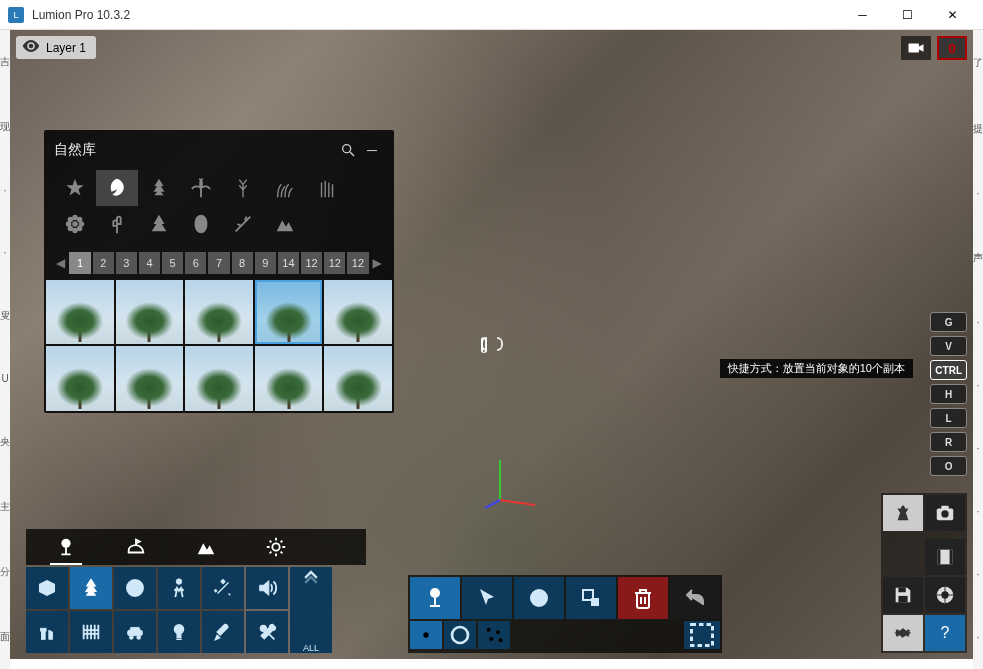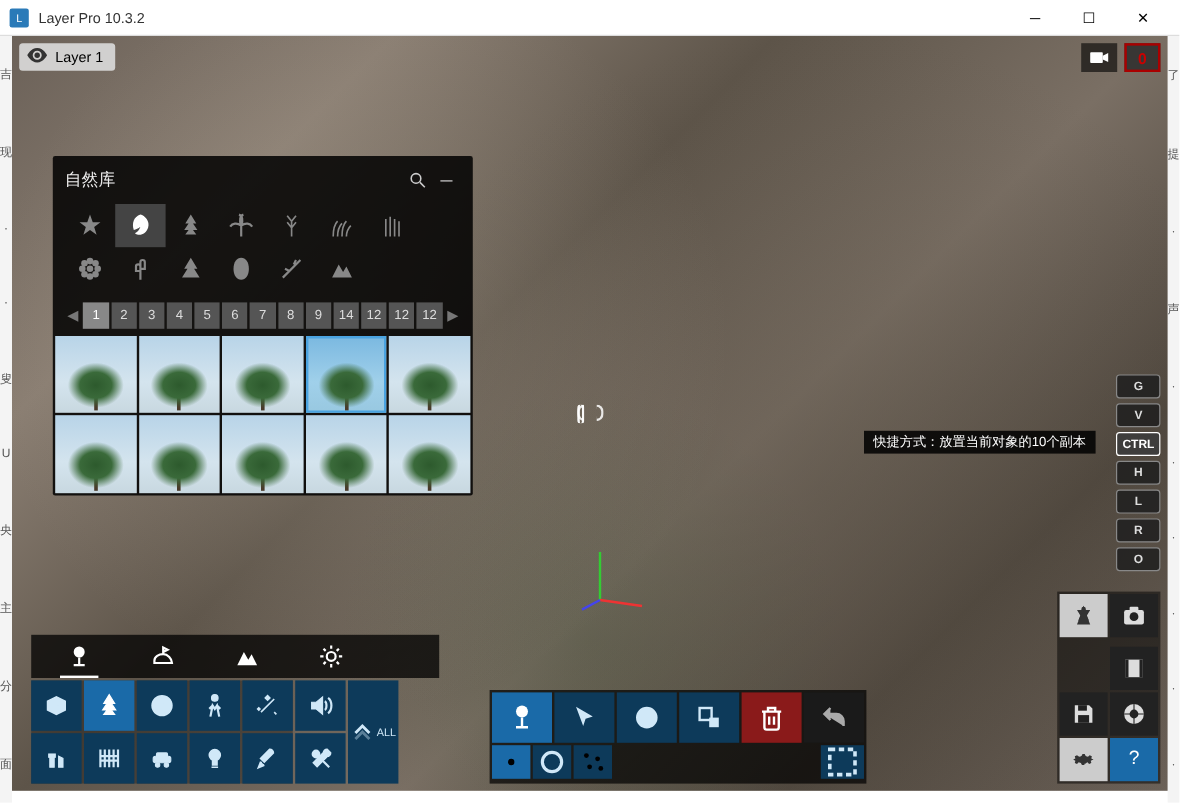--- a/index.html
+++ b/index.html
@@ -75,21 +75,21 @@
 .bl-group { position: absolute; left: 16px; bottom: 6px; }
 .bl-tabs { display: flex; gap: 30px; padding: 4px 20px; background: rgba(0,0,0,0.75); width: 340px; margin-bottom: 2px; }
 .bl-tab { width: 40px; height: 28px; display: flex; align-items: center; justify-content: center; color: #eee; cursor: pointer; position: relative; }
 .bl-tab.active::after { content: ''; position: absolute; bottom: -4px; left: 10%; right: 10%; height: 2px; background: #fff; }
 .bl-main { display: flex; gap: 2px; }
 .import-btn { width: 64px; height: 86px; background: #1a7a1a; color: #fff; display: flex; flex-direction: column; align-items: center; justify-content: center; gap: 4px; cursor: pointer; font-size: 9px; }
 .tool-grid { display: grid; grid-template-columns: repeat(5, 42px); grid-auto-rows: 42px; gap: 2px; background: rgba(0,0,0,0.3); }
 .tool-btn { background: #0d3a5a; display: flex; align-items: center; justify-content: center; cursor: pointer; color: #d0e8f8; }
 .tool-btn.active { background: #1a6aa8; color: #fff; }
 .tool-btn svg { width: 22px; height: 22px; fill: currentColor; stroke: currentColor; }
-.all-btn { width: 42px; height: 86px; background: #0d3a5a; display: flex; align-items: center; justify-content: center; gap: 2px; cursor: pointer; color: #d0e8f8; font-size: 9px; }
+.all-btn { width: 42px; height: 86px; background: #0d3a5a; display: flex; flex-direction: column; align-items: center; justify-content: space-between; gap: 2px; cursor: pointer; color: #d0e8f8; font-size: 9px; }
 
 
 .bc-group { position: absolute; left: 398px; bottom: 6px; background: rgba(0,0,0,0.7); padding: 2px; }
 .bc-row { display: flex; gap: 2px; margin-bottom: 2px; }
 .bc-btn { width: 50px; height: 42px; background: #0d3a5a; display: flex; align-items: center; justify-content: center; cursor: pointer; color: #d0e8f8; }
 .bc-btn.active { background: #1a6aa8; color: #fff; }
 .bc-btn.red { background: #8a1a1a; color: #fff; }
 .bc-btn.dark { background: #1a1a1a; color: #aaa; }
 .bc-btn svg { width: 24px; height: 24px; fill: currentColor; }
 .bc-sub-btn { width: 32px; height: 28px; background: #0d3a5a; display: flex; align-items: center; justify-content: center; cursor: pointer; color: #d0e8f8; }
@@ -98,21 +98,21 @@
 
 .edge-left { position: absolute; left: 0; top: 30px; bottom: 0; width: 10px; display: flex; flex-direction: column; justify-content: space-around; font-size: 10px; color: #555; background: #f4f4f4; }
 .edge-right { position: absolute; right: 0; top: 30px; bottom: 0; width: 10px; display: flex; flex-direction: column; justify-content: space-around; font-size: 10px; color: #555; background: #f4f4f4; }
 .edge-left span, .edge-right span { text-align: center; }
 </style>
 </head>
 <body>
 
 <div class="titlebar">
   <span class="app-icon">L</span>
-  <span class="title-text">Layer Pro 10.3.2</span>
+  <span class="title-text">Lumion Pro 10.3.2</span>
   <div class="win-controls">
     <div class="win-btn">─</div>
     <div class="win-btn">☐</div>
     <div class="win-btn win-close">✕</div>
   </div>
 </div>
 
 <div class="edge-left">
   <span>吉</span>
     <span>现</span>

